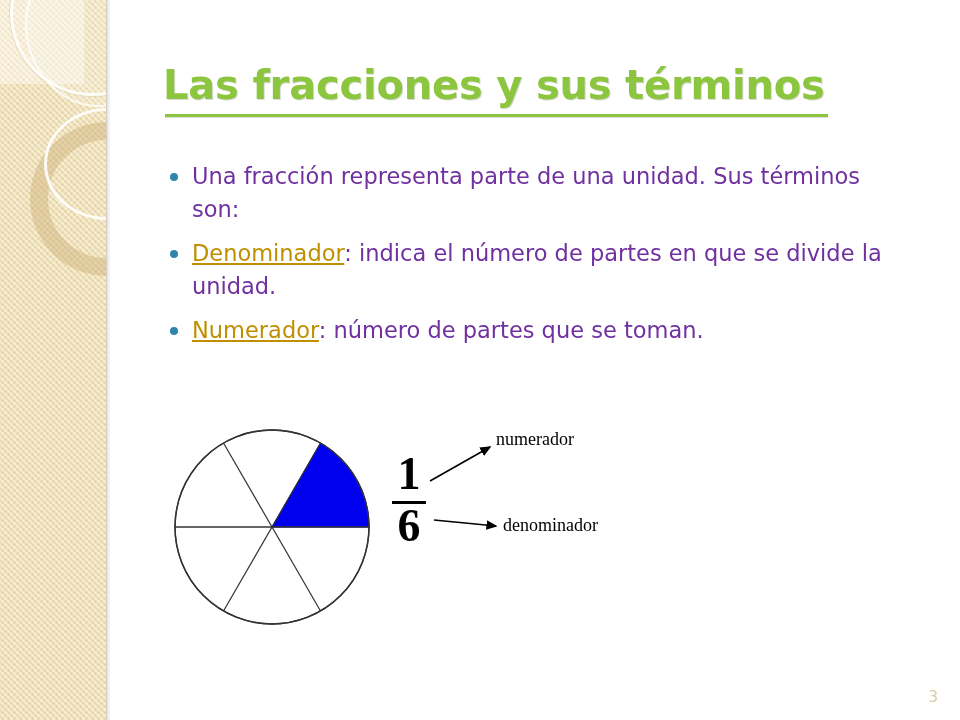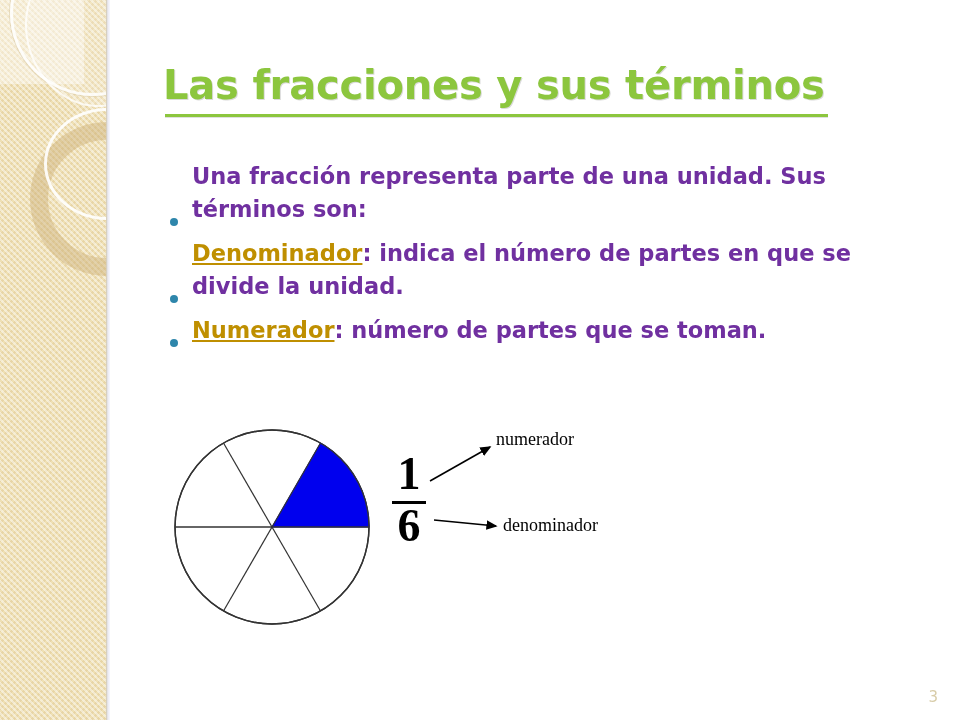--- a/index.html
+++ b/index.html
@@ -113,23 +113,22 @@
   
   #body {
     position: absolute;
     left: 170px;
     top: 160px;
     width: 730px;
   }
   .bullet-row {
     position: relative;
     display: flex;
-    align-items: flex-end;
+    align-items: flex-start;
     margin-bottom: 11px;
-    font-weight: bold;
   }
   .bullet-dot {
     flex: 0 0 auto;
     width: 8px;
     height: 8px;
     border-radius: 50%;
     background: #2E86AB;
     margin-top: 13px;
     margin-right: 14px;
   }

